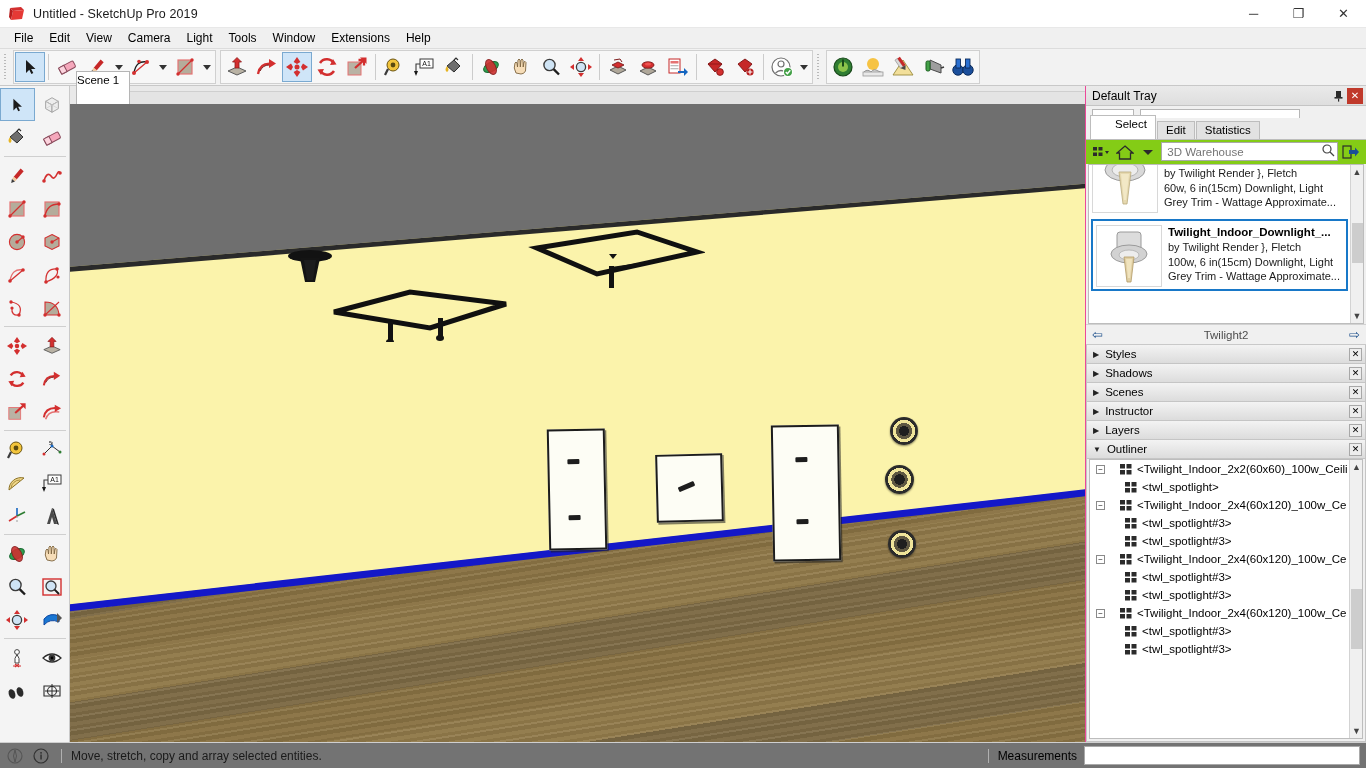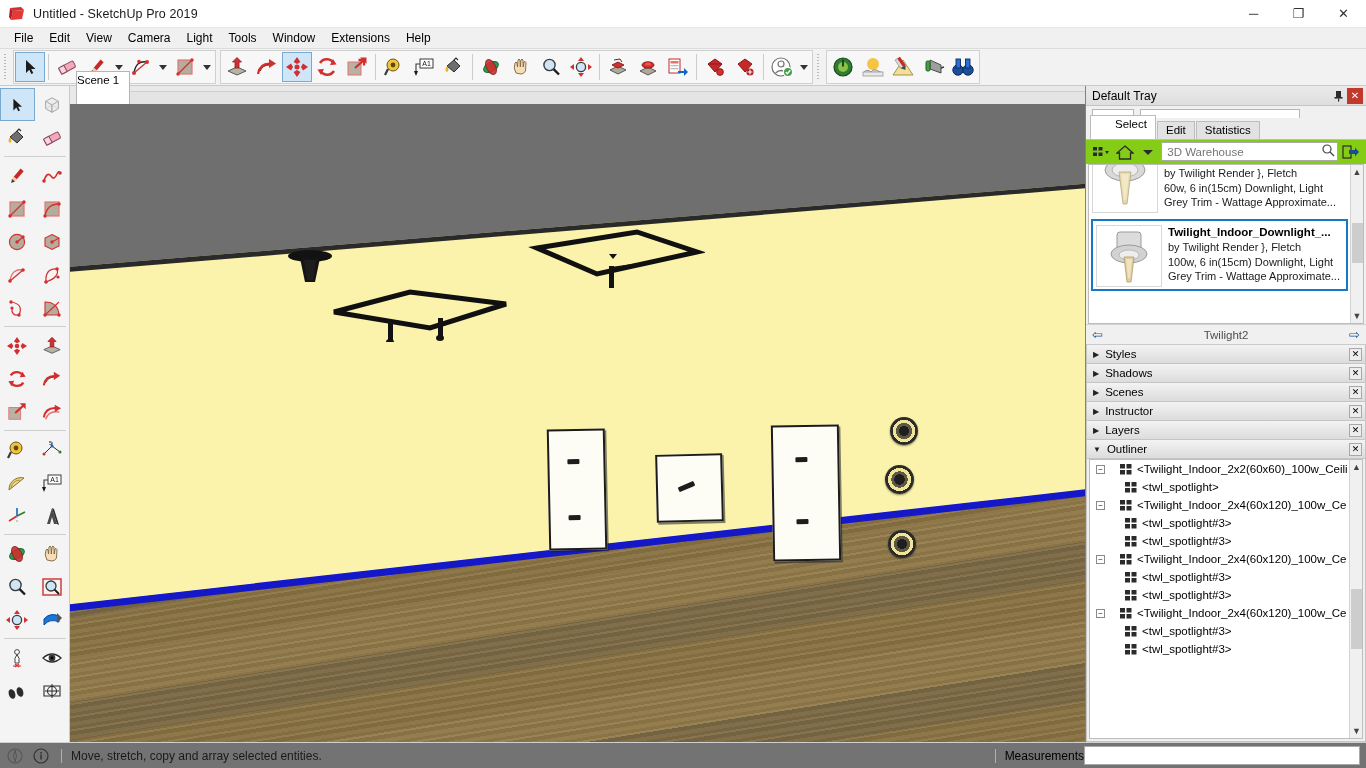--- a/index.html
+++ b/index.html
@@ -156,21 +156,21 @@
   .tnode .glyph { width:12px; height:11px; margin-right:5px; flex:0 0 auto; }
   .tnode .tlabel { overflow:hidden; text-overflow:clip; }
   .tree-scroll { position:absolute; right:0; top:0; width:13px; height:100%; background:#f0f0f0; border-left:1px solid #d3d3d3; display:flex; flex-direction:column; justify-content:space-between; }
 
   
   .statusbar { height:26px; min-height:26px; display:flex; align-items:center; background:#737373; border-top:1px solid #cfcfcf; font-size:12px; }
   .sb-icon { width:22px; height:22px; display:flex; align-items:center; justify-content:center; margin-left:4px; }
   .sb-divider { width:1px; height:14px; background:#b0b0b0; margin:0 9px; }
   .sb-text { color:#1a1a1a; }
   .sb-right { margin-left:auto; display:flex; align-items:center; padding-right:6px; }
-  .meas-label { font-size:12px; }
+  .meas-label { font-size:12px; margin-right:7px; }
   .meas-input { width:276px; height:19px; border:1px solid #a9a9a9; background:#fff; }
 </style>
 </head>
 <body>
 
 <div class="app">
 
   <div class="titlebar">
     <div class="app-logo">
       <svg width="18" height="18" viewBox="0 0 18 18">

